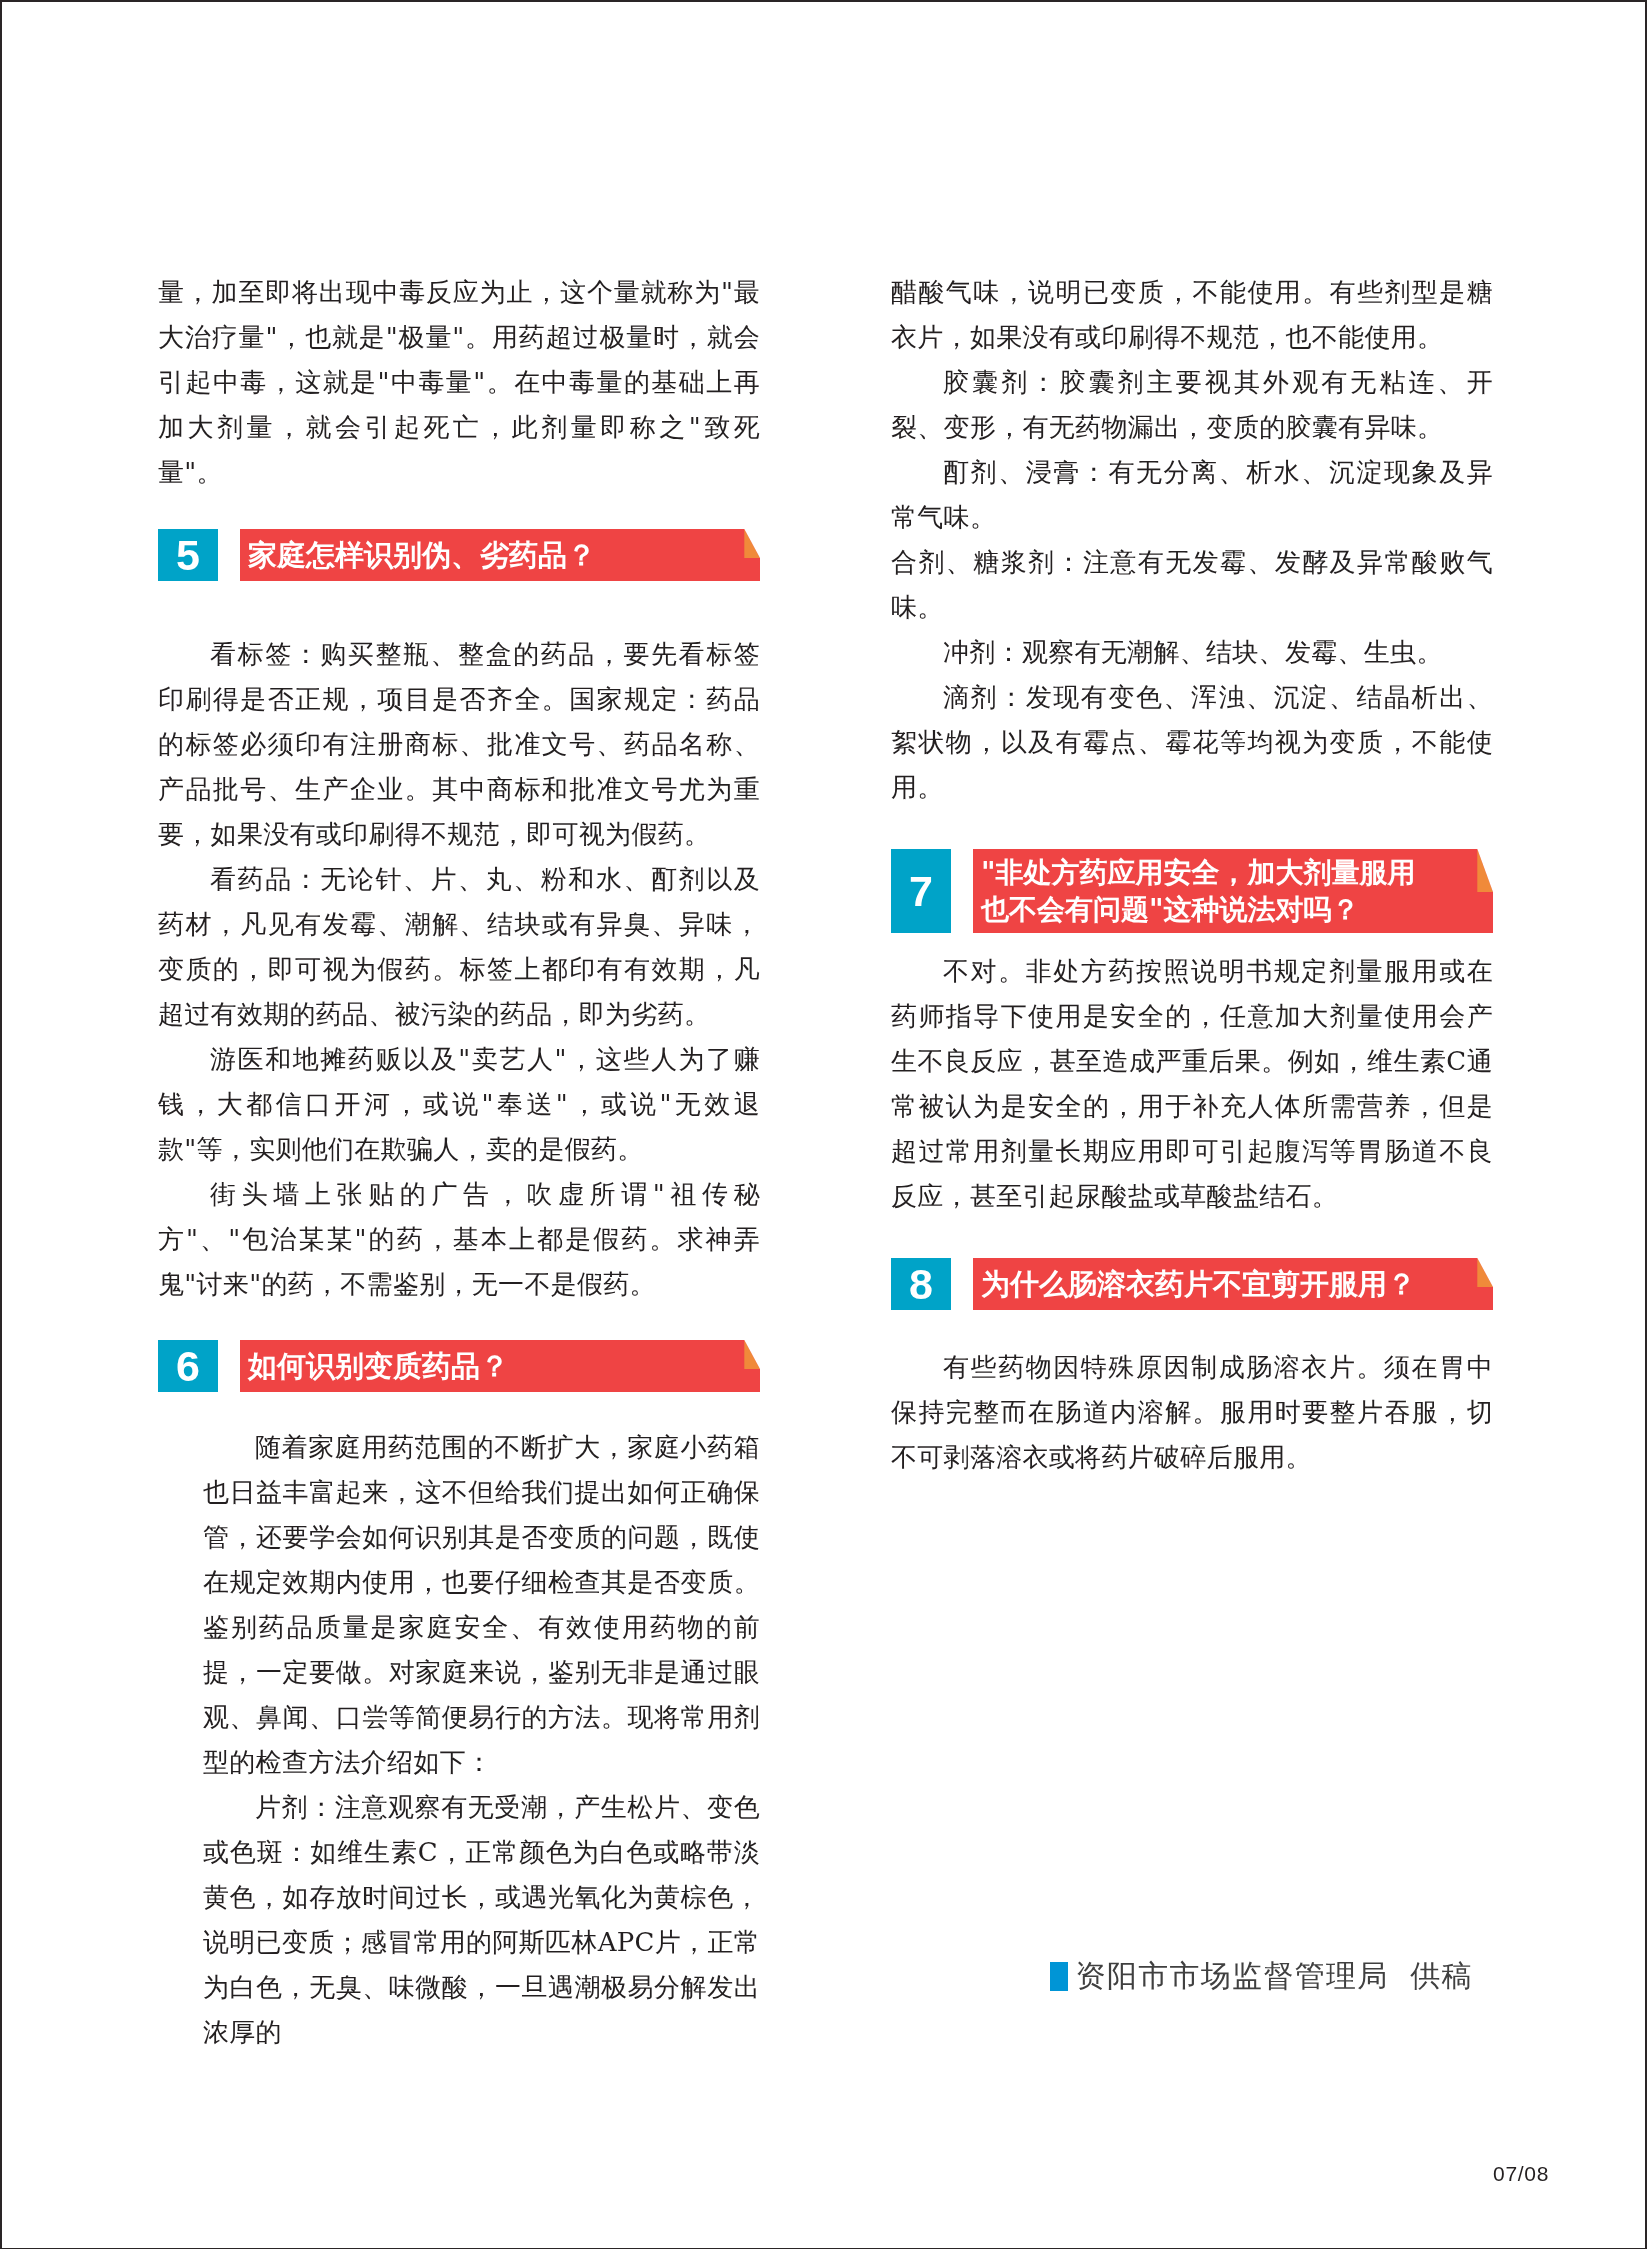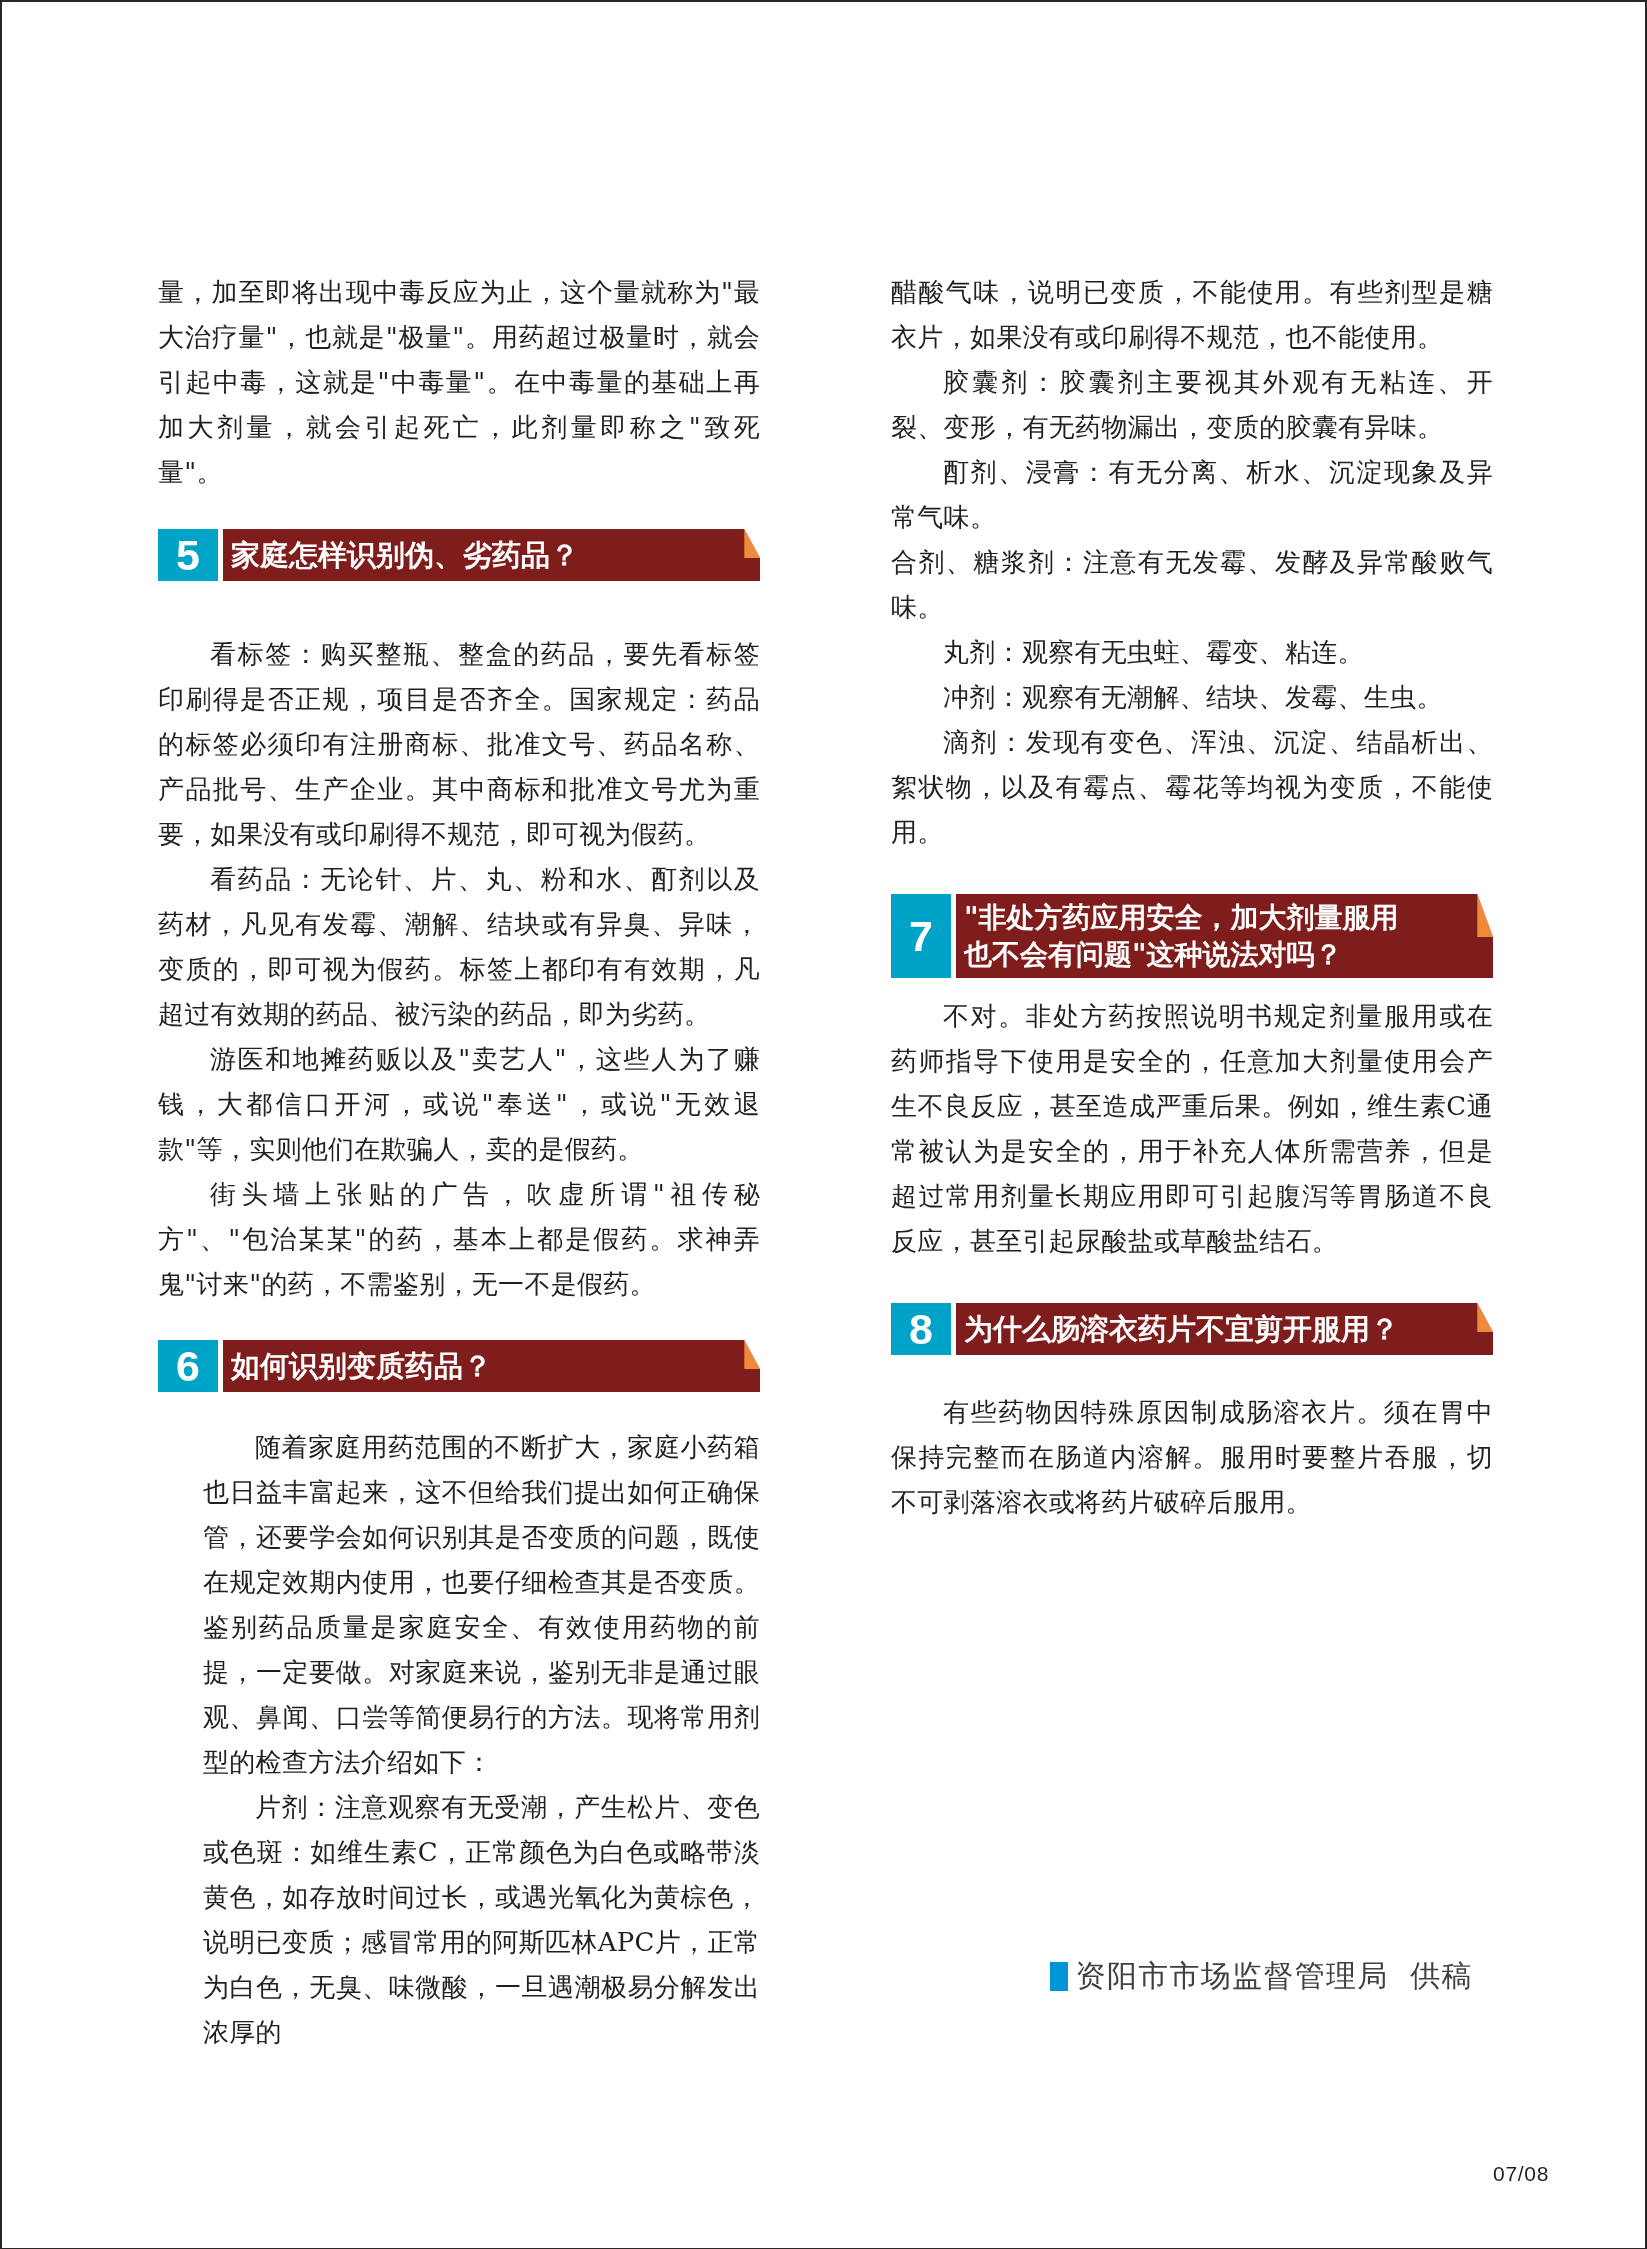--- a/index.html
+++ b/index.html
@@ -22,22 +22,22 @@
       margin: 0;
     }
     .num-box {
       width: 60px; background: #00a3c8; color: #fff;
       font-family: "Liberation Sans", "DejaVu Sans", sans-serif;
       font-weight: bold; font-size: 43px;
       display: flex; align-items: center; justify-content: center;
       flex: none;
     }
     .title-bar {
-      position: relative; margin-left: 5px; flex: 1;
-      background: #7f1d1d; color: #fff;
+      position: relative; margin-left: 22px; flex: 1;
+      background: #ef4444; color: #fff;
       font-family: "DejaVu Sans", "Liberation Sans", sans-serif;
       font-weight: bold; font-size: 29px; line-height: 41px;
       padding: 0 46px 0 7.9px; display: flex; align-items: center;
     }
     .fold {
       position: absolute; right: 0; top: 0; width: 15.7px; height: 29px;
       background: #f08a3a;
       clip-path: polygon(0 0, 100% 100%, 0 100%);
     }
     .fold-white {
@@ -97,21 +97,20 @@
       <p class="para indent">随着家庭用药范围的不断扩大，家庭小药箱也日益丰富起来，这不但给我们提出如何正确保管，还要学会如何识别其是否变质的问题，既使在规定效期内使用，也要仔细检查其是否变质。鉴别药品质量是家庭安全、有效使用药物的前提，一定要做。对家庭来说，鉴别无非是通过眼观、鼻闻、口尝等简便易行的方法。现将常用剂型的检查方法介绍如下：</p>
       <p class="para indent">片剂：注意观察有无受潮，产生松片、变色或色斑：如维生素C，正常颜色为白色或略带淡黄色，如存放时间过长，或遇光氧化为黄棕色，说明已变质；感冒常用的阿斯匹林APC片，正常为白色，无臭、味微酸，一旦遇潮极易分解发出浓厚的</p>
     </div>
   </div>
 
   <div class="col col-right">
     <p class="para">醋酸气味，说明已变质，不能使用。有些剂型是糖衣片，如果没有或印刷得不规范，也不能使用。</p>
     <p class="para indent">胶囊剂：胶囊剂主要视其外观有无粘连、开裂、变形，有无药物漏出，变质的胶囊有异味。</p>
     <p class="para indent">酊剂、浸膏：有无分离、析水、沉淀现象及异常气味。</p>
     <p class="para">合剂、糖浆剂：注意有无发霉、发酵及异常酸败气味。</p>
-    <p class="para indent">丸剂：观察有无虫蛀、霉变、粘连。</p>
     <p class="para indent">冲剂：观察有无潮解、结块、发霉、生虫。</p>
     <p class="para indent">滴剂：发现有变色、浑浊、沉淀、结晶析出、絮状物，以及有霉点、霉花等均视为变质，不能使用。</p>
 
     <div class="section-head" style="margin-top:39px; height:84px;">
       <div class="num-box">7</div>
       <div class="title-bar" style="flex-direction:column; align-items:flex-start; justify-content:center; font-size:28px; line-height:37px;">
         <span>"非处方药应用安全，加大剂量服用</span>
         <span>也不会有问题"这种说法对吗？</span>
         <span class="fold" style="height:43px;"></span>
         <span class="fold-white" style="height:43px;"></span>

